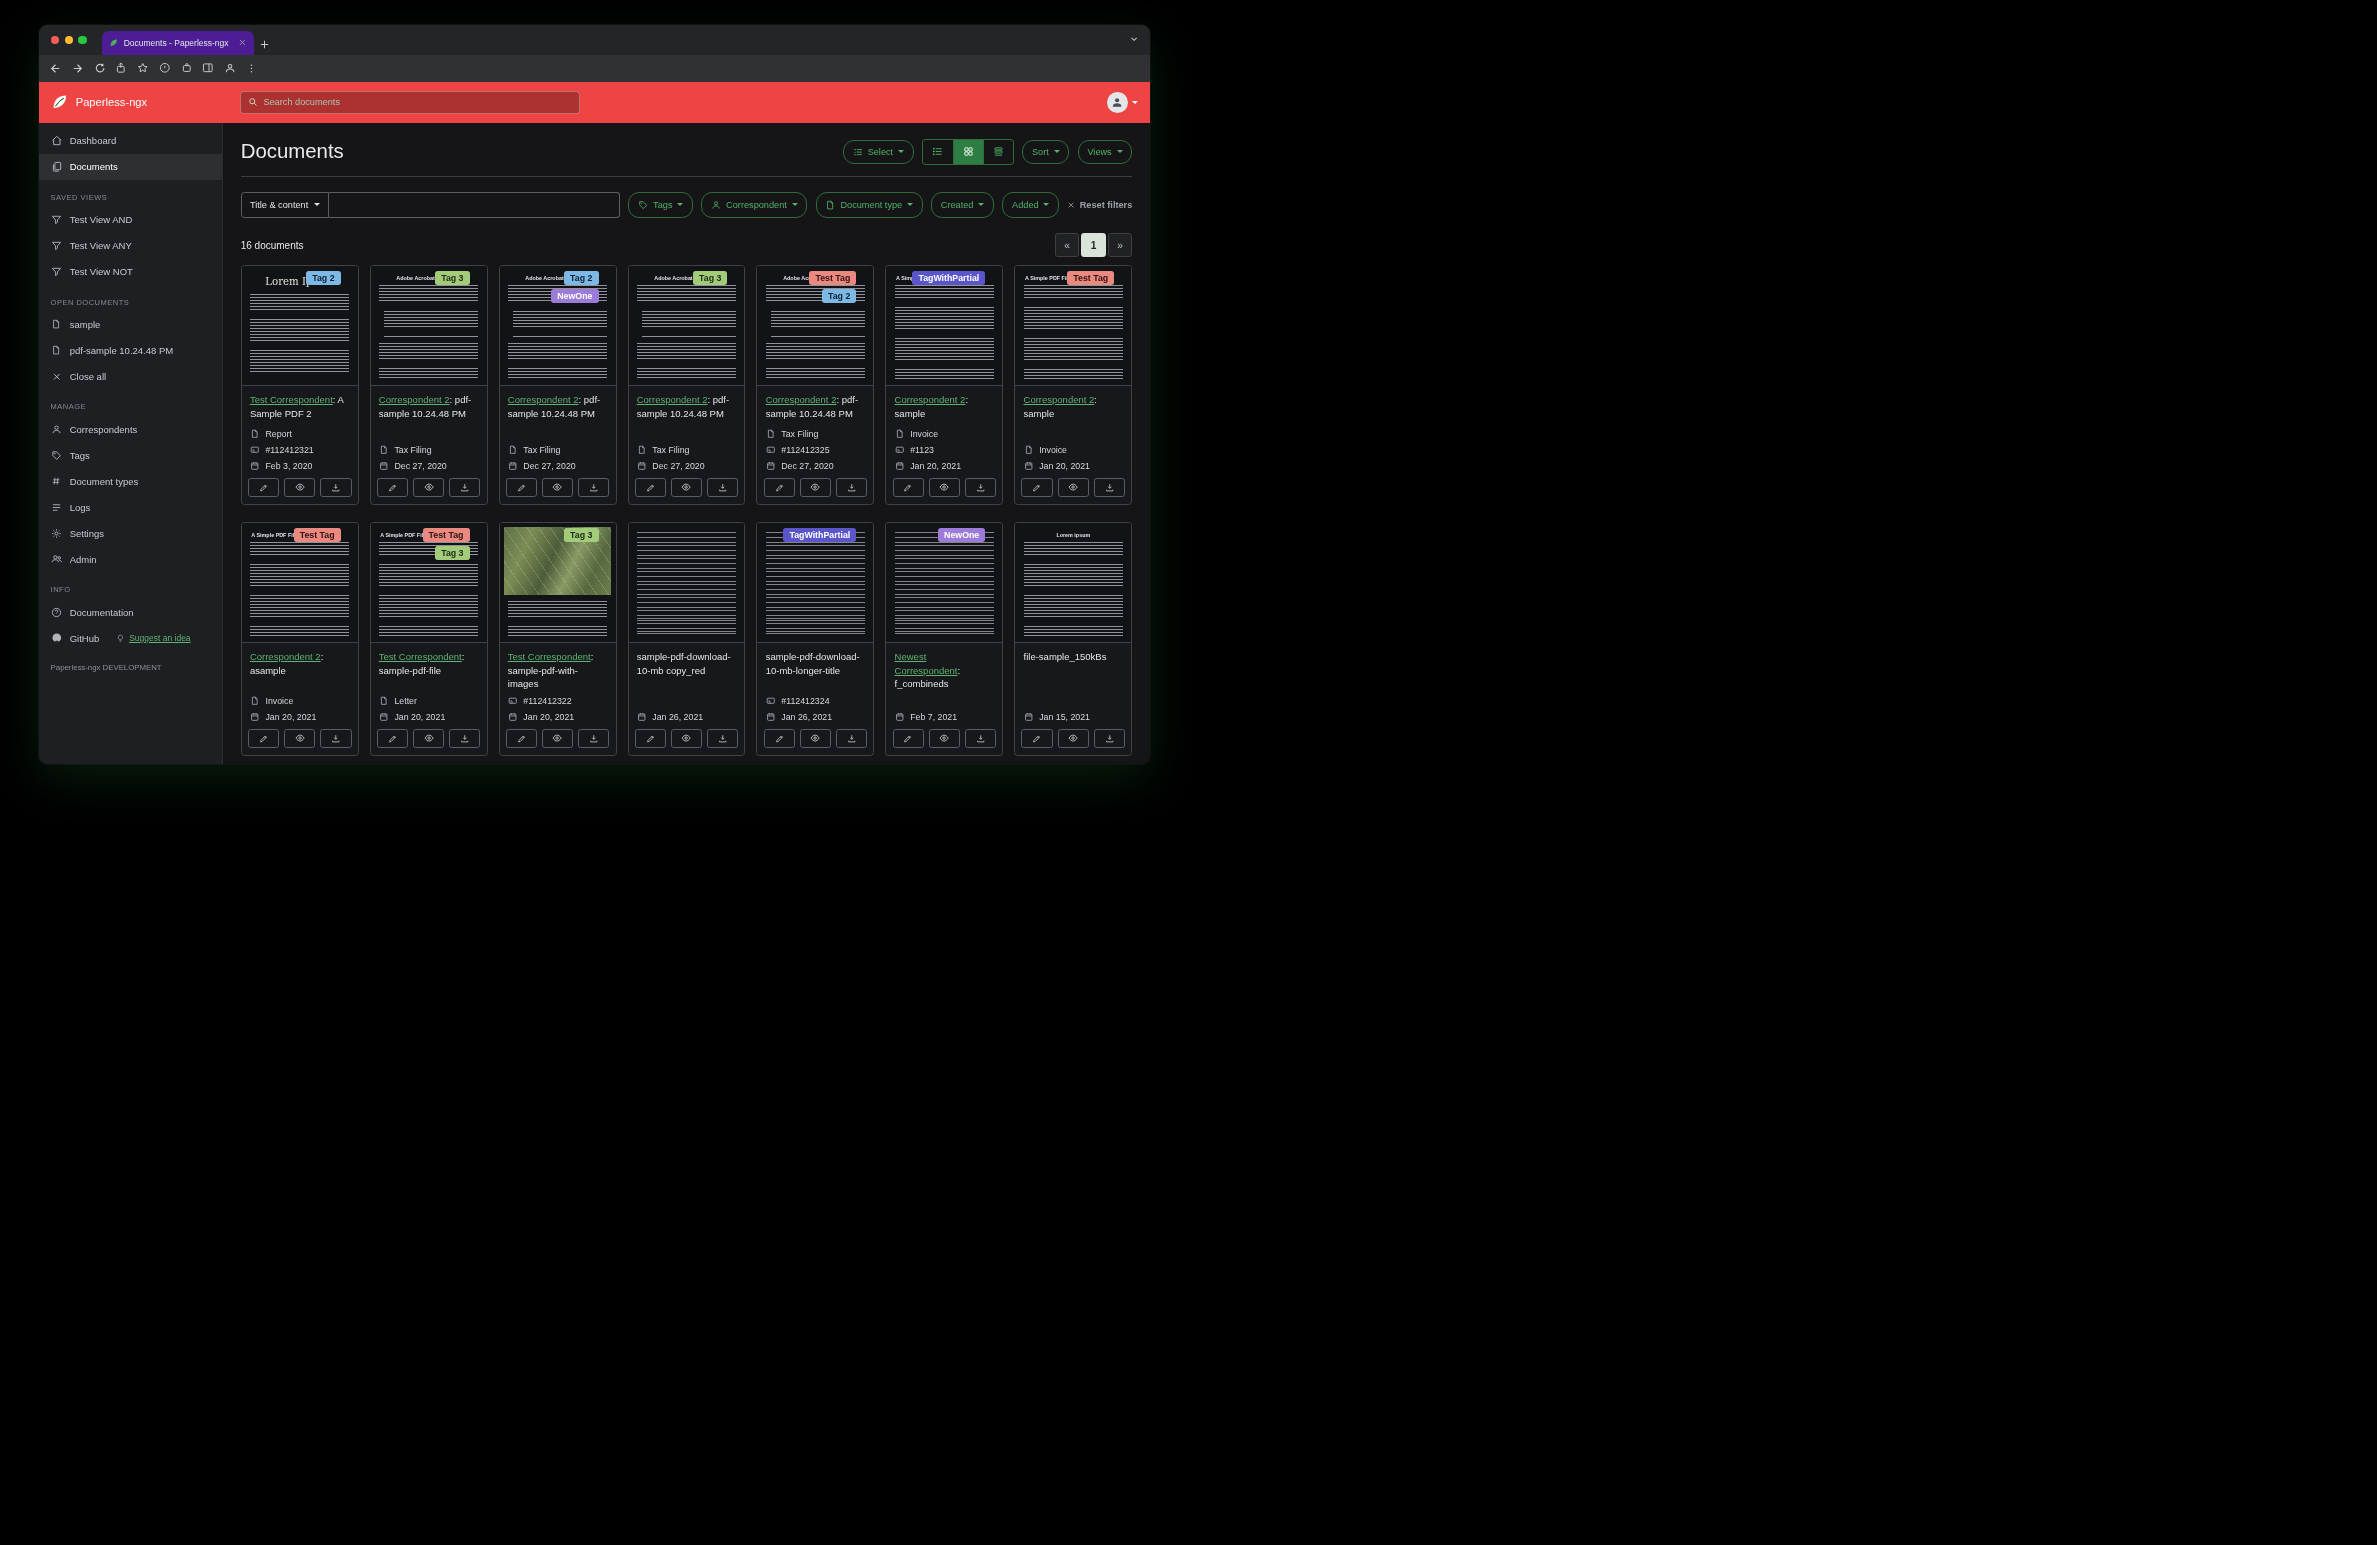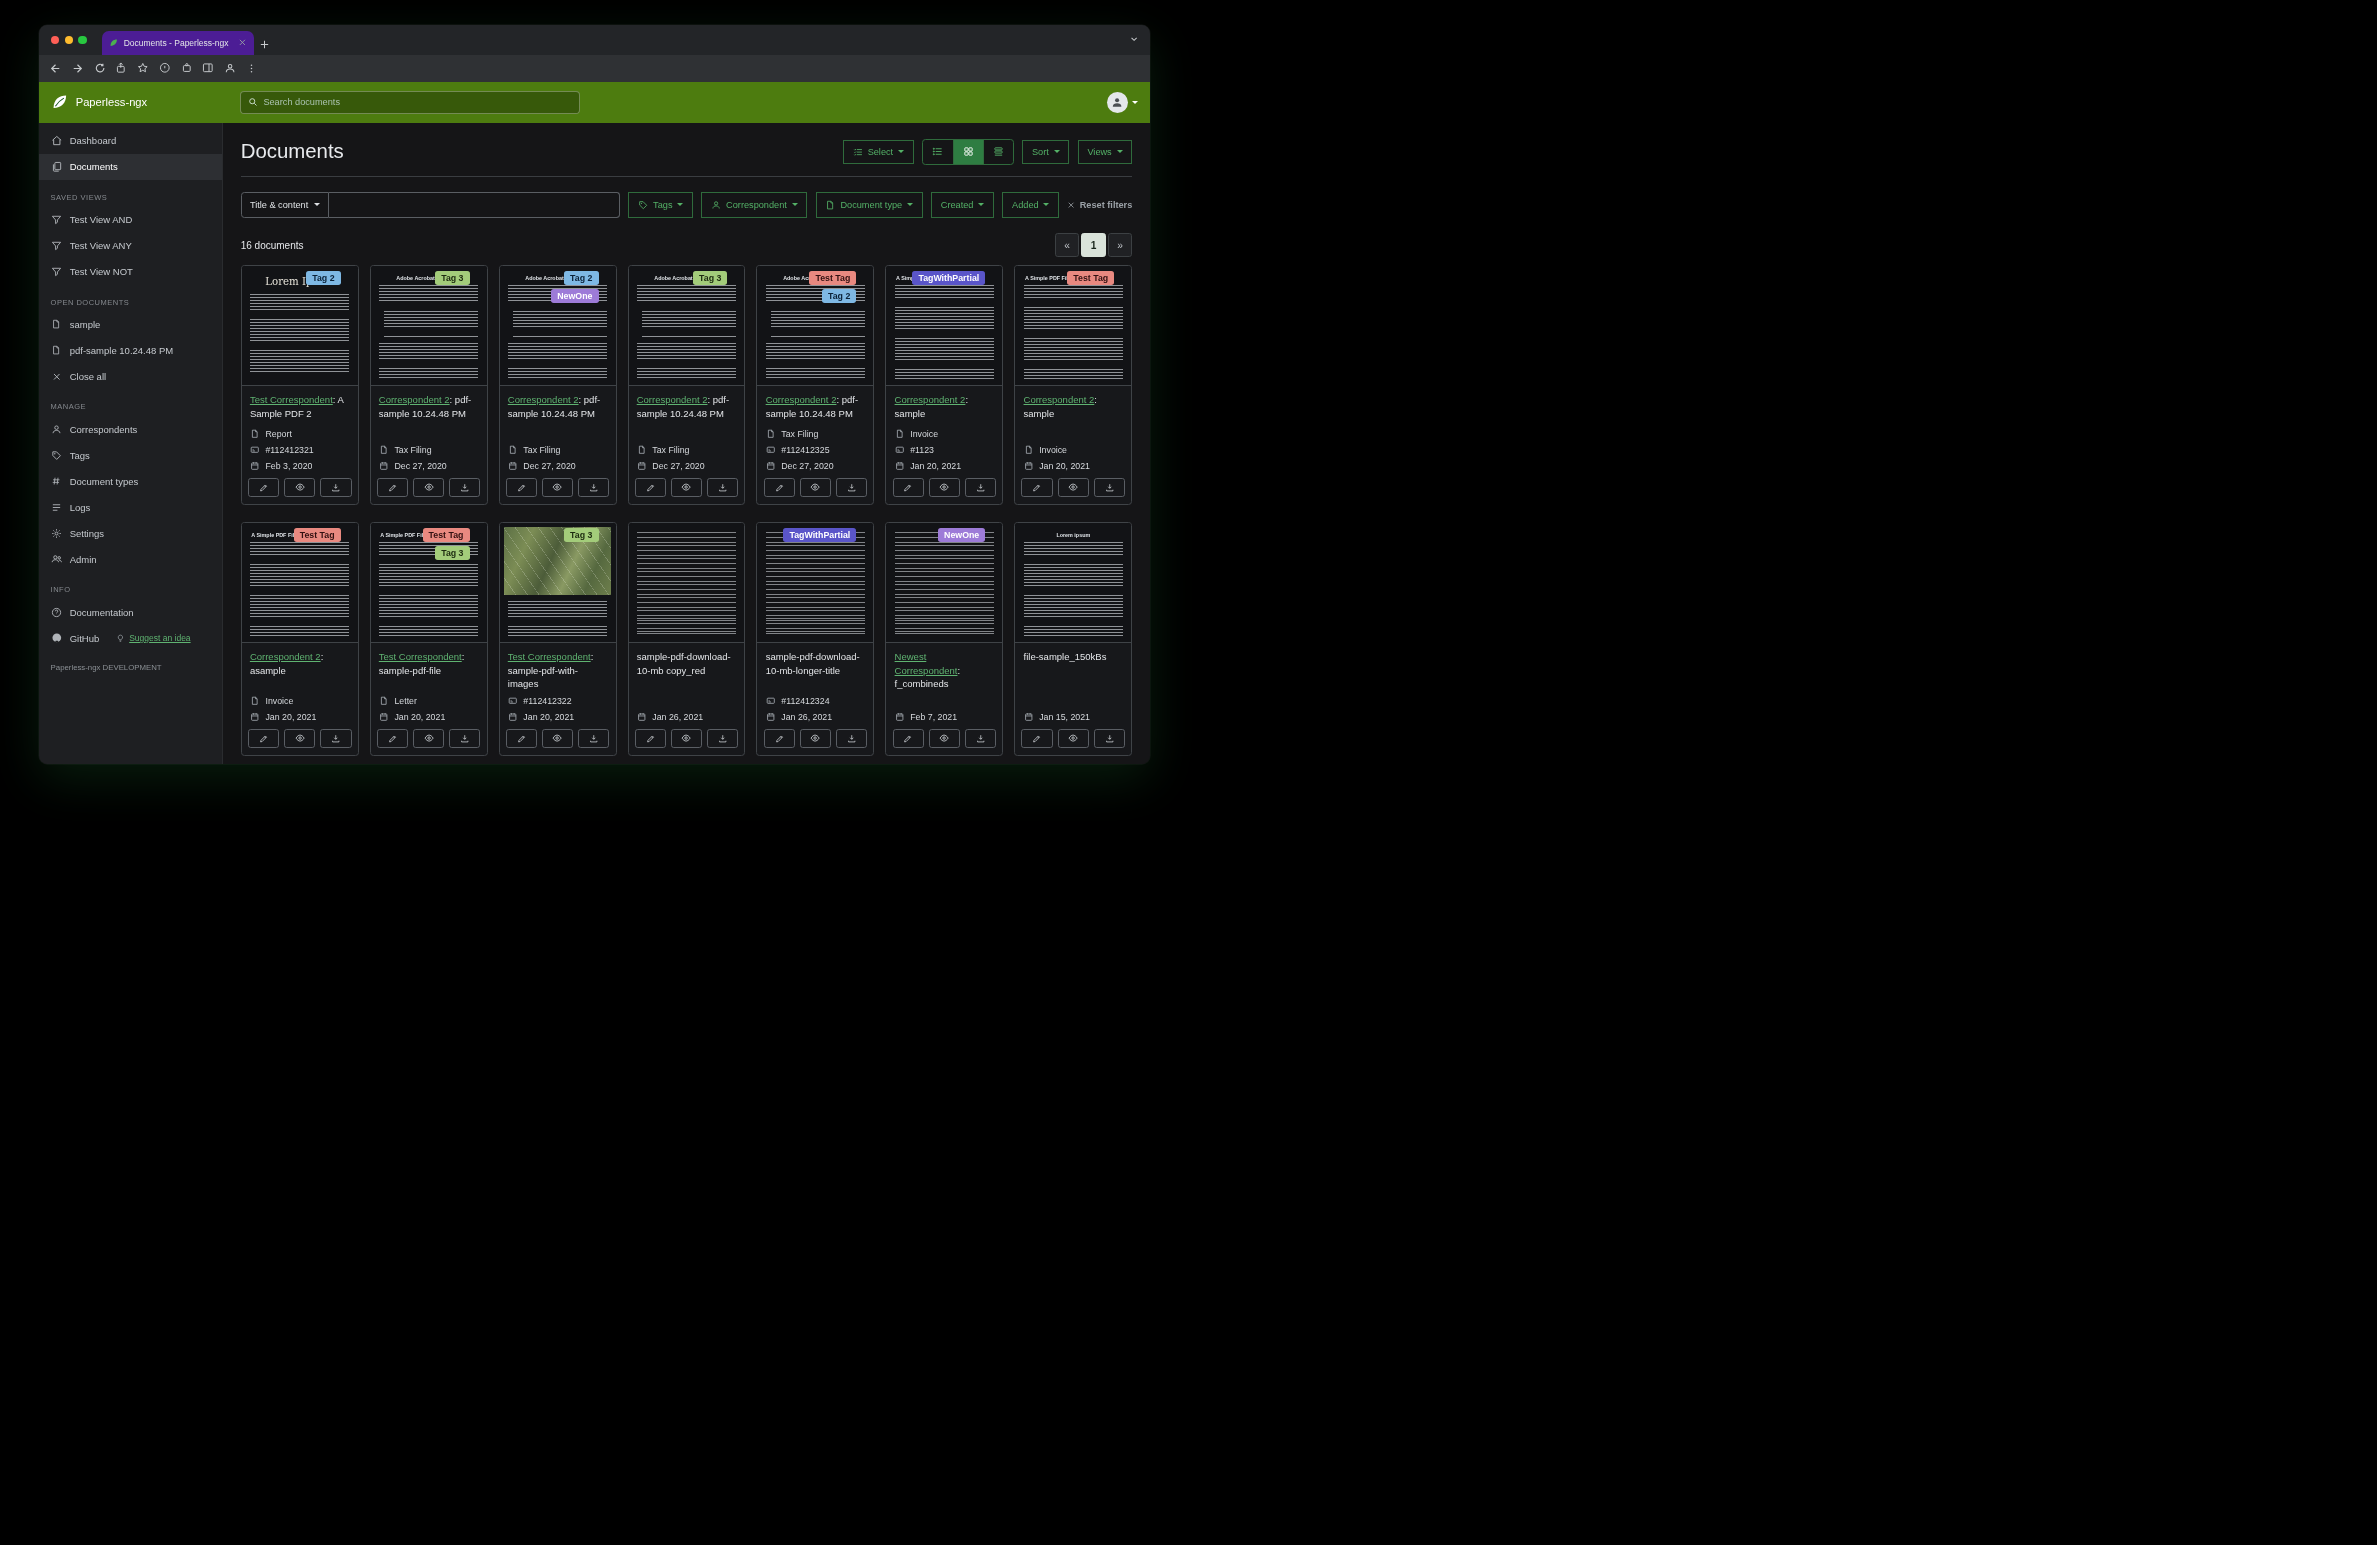--- a/index.html
+++ b/index.html
@@ -25,21 +25,21 @@
   .newtab { margin-left:5.4px; margin-bottom:4.8px; color:#c7cacd; }
   .tab-search { position:absolute; right:11px; top:9.5px; color:#c7cacd; }
 
   .btoolbar { height:27px; background:#2f3134; display:flex; align-items:center; padding:0 9.5px; gap:9.5px; flex:0 0 auto; }
   .nav-ic { color:#c7cacd; }
   .omnibox { flex:1; height:20.4px; background:#3c3e42; border-radius:10.2px; display:flex; align-items:center; gap:5.4px; padding:0 9.5px; }
   .omni-url { font-size:8.8px; color:#e3e5e8; }
   .right-ics { display:flex; align-items:center; gap:10.2px; color:#c7cacd; }
 
   
-  .appbar { height:41px; background:#4d7c0f; display:flex; align-items:center; position:relative; flex:0 0 auto; }
+  .appbar { height:41px; background:#ef4444; display:flex; align-items:center; position:relative; flex:0 0 auto; }
   .brand { display:flex; align-items:center; gap:6.8px; padding-left:12.2px; }
   .brand-name { color:#fff; font-size:11.2px; font-weight:500; }
   .gsearch { position:absolute; left:201px; width:340px; height:23px; background:rgba(0,0,0,.28);
              border:0.7px solid rgba(255,255,255,.3); border-radius:4.1px; display:flex; align-items:center; gap:5.4px; padding:0 6.8px; }
   .gsearch input { flex:1; background:transparent; border:0; outline:none; color:#eaf2ec; font-size:9.2px; font-family:inherit; }
   .gsearch input::placeholder { color:#abc3b1; }
   .gsearch .mag { color:#cfe0d2; }
   .avatar-wrap { position:absolute; right:12.2px; display:flex; align-items:center; gap:4.1px; }
   .avatar { width:21px; height:21px; border-radius:50%; background:#e4e7ea; display:flex; align-items:center; justify-content:center; color:#4a4e53; }
   .caret { width:0; height:0; border-left:3.1px solid transparent; border-right:3.1px solid transparent; border-top:3.4px solid currentColor; }
@@ -53,21 +53,21 @@
   .sicon { width:11.6px; height:11.6px; color:#b0b4b9; flex:0 0 auto; display:flex; align-items:center; justify-content:center; }
   .side-title { font-size:7.5px; letter-spacing:0.5px; color:#85898e; padding:13px 11.6px 4.8px; }
   .suggest { display:flex; align-items:center; gap:4.1px; margin-left:9.5px; color:#5fb371; font-size:8.5px; text-decoration:underline; }
   .side-footer { padding:12.2px 11.6px; font-size:7.8px; color:#8b9095; }
 
   .content { flex:1; min-width:0; padding:0 17.7px; display:flex; flex-direction:column; overflow:hidden; background:#151517; }
   .page-head { padding:16.3px 0 11px; border-bottom:0.7px solid #3a3d41; display:flex; align-items:center; justify-content:space-between; }
   .page-head h1 { font-size:20.4px; font-weight:500; color:#e8eaed; }
   .head-actions { display:flex; align-items:center; gap:8.2px; }
   .btn-green { display:inline-flex; align-items:center; gap:4.8px; height:24px; padding:0 8.8px; border:0.7px solid #2f6b3c;
-               border-radius:0; color:#54b167; font-size:9.2px; background:transparent; cursor:pointer; font-family:inherit; }
+               border-radius:11px; color:#54b167; font-size:9.2px; background:transparent; cursor:pointer; font-family:inherit; }
   .view-toggle { display:inline-flex; border:0.7px solid #2f6b3c; border-radius:3.4px; overflow:hidden; }
   .vt { width:30px; height:24px; display:flex; align-items:center; justify-content:center; color:#54b167; background:transparent;
         border:0; border-left:0.7px solid #2f6b3c; cursor:pointer; }
   .vt:first-child { border-left:0; }
   .vt.active { background:#2e7d42; color:#fff; }
 
   .filter-row { margin-top:15px; display:flex; align-items:center; gap:8.2px; }
   .input-group { display:flex; flex:1; max-width:420px; }
   .ig-btn { height:26px; padding:0 8.2px; border:0.7px solid #5a5e63; border-radius:3.4px 0 0 3.4px; background:transparent;
             color:#dfe2e5; font-size:9.2px; display:flex; align-items:center; gap:5.4px; cursor:pointer; font-family:inherit; }

